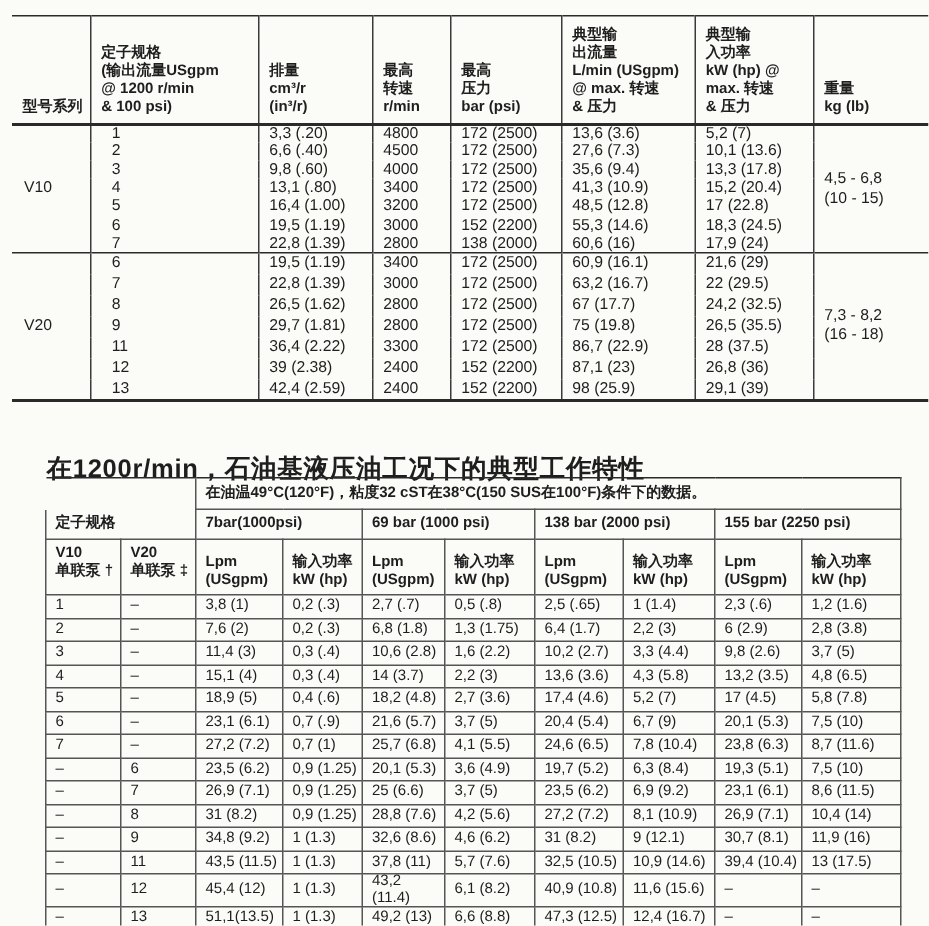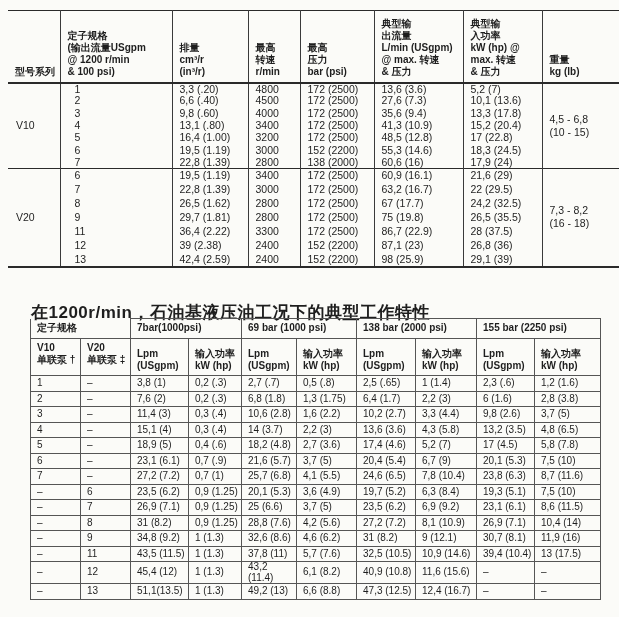--- a/index.html
+++ b/index.html
@@ -237,20 +237,24 @@
       <col style="width:58px">
       <col style="width:53px">
     <col style="width:55px">
       <col style="width:60px">
       <col style="width:59px">
       <col style="width:61px">
     <col style="width:58px">
       <col style="width:66px">
   </colgroup>
   <thead>
+    <tr class="r-sub">
+      <td class="ghost" colspan="2"></td>
+      <td class="subtitle" colspan="8">在油温49°C(120°F)，粘度32 cST在38°C(150 SUS在100°F)条件下的数据。</td>
+    </tr>
     <tr class="r-grp">
       <td class="stator" colspan="2">定子规格</td>
       <td class="grp" colspan="2">7bar(1000psi)</td>
       <td class="grp" colspan="2">69 bar (1000 psi)</td>
       <td class="grp" colspan="2">138 bar (2000 psi)</td>
       <td class="grp" colspan="2">155 bar (2250 psi)</td>
     </tr>
     <tr class="r-sh">
       <td class="pre shv">V10
 单联泵 †</td>
@@ -291,21 +295,21 @@
 
       <tr>
         <td>2</td>
         <td>–</td>
         <td>7,6 (2)</td>
         <td>0,2 (.3)</td>
         <td>6,8 (1.8)</td>
         <td>1,3 (1.75)</td>
         <td>6,4 (1.7)</td>
         <td>2,2 (3)</td>
-        <td>6 (1.6)</td>
+        <td>6 (2.9)</td>
         <td>2,8 (3.8)</td>
       </tr>
 
       <tr>
         <td>3</td>
         <td>–</td>
         <td>11,4 (3)</td>
         <td>0,3 (.4)</td>
         <td>10,6 (2.8)</td>
         <td>1,6 (2.2)</td>

